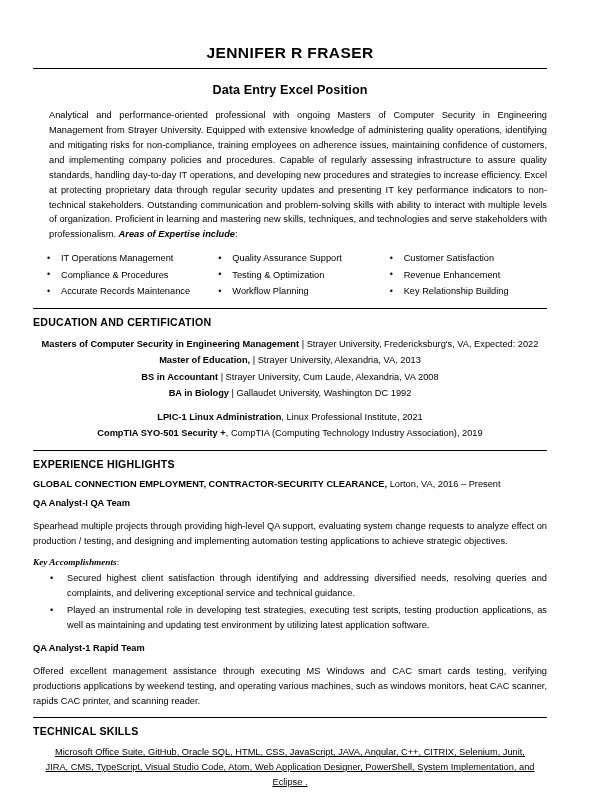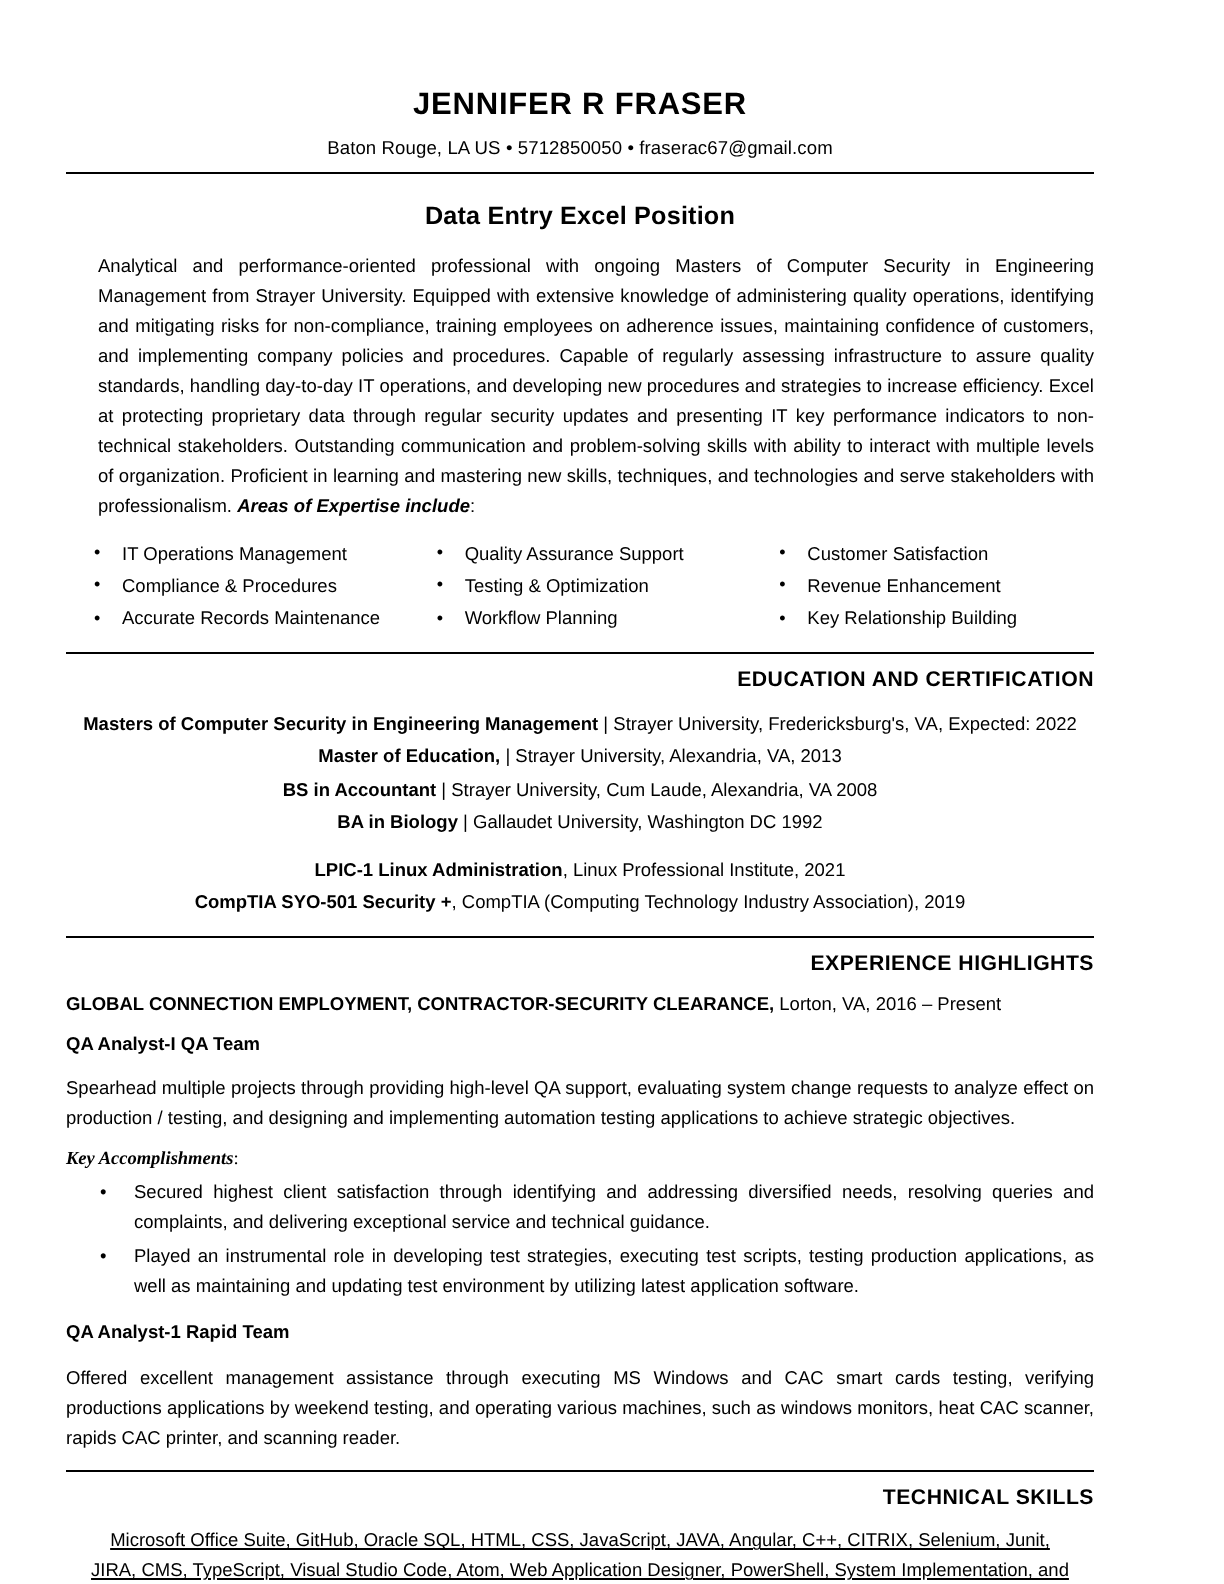--- a/index.html
+++ b/index.html
@@ -99,21 +99,21 @@
   .expertise .col:nth-child(1) li::before { left: 14px; }
 
   
   .section-rule {
     border: 0;
     border-top: 1.4px solid #000;
     margin: 8px 0 0 0;
     height: 0;
   }
   .section-title {
-    text-align: right;
+    text-align: left;
     font-size: 10.6px;
     font-weight: bold;
     letter-spacing: 0.25px;
     margin: 7px 0 8px 0;
   }
 
   
   .edu-line {
     text-align: center;
     font-size: 9.25px;
@@ -179,21 +179,20 @@
     margin: 0;
   }
   .skills-block { margin-top: 1px; text-decoration: underline; }
 </style>
 </head>
 <body>
 
 <div class="page">
 
   <div class="name">JENNIFER R FRASER</div>
-  <div class="contact">Baton Rouge, LA US • 5712850050 • fraserac67@gmail.com</div>
   <hr class="rule">
 
   <div class="headline">Data Entry Excel Position</div>
 
   <p class="para"><span>Analytical and performance-oriented professional with ongoing Masters of Computer Security in Engineering Management from Strayer University. Equipped with extensive knowledge of administering quality operations, identifying and mitigating risks for non-compliance, training employees on adherence issues, maintaining confidence of customers, and implementing company policies and procedures. Capable of regularly assessing infrastructure to assure quality standards, handling day-to-day IT operations, and developing new procedures and strategies to increase efficiency. Excel at protecting proprietary data through regular security updates and presenting IT key performance indicators to non-technical stakeholders. Outstanding communication and problem-solving skills with ability to interact with multiple levels of organization. Proficient in learning and mastering new skills, techniques, and technologies and serve stakeholders with professionalism. </span><span class="ital-bold">Areas of Expertise include</span><span>:</span></p>
 
   <div class="expertise">
     <div class="col">
       <ul>
         <li>IT Operations Management</li>

